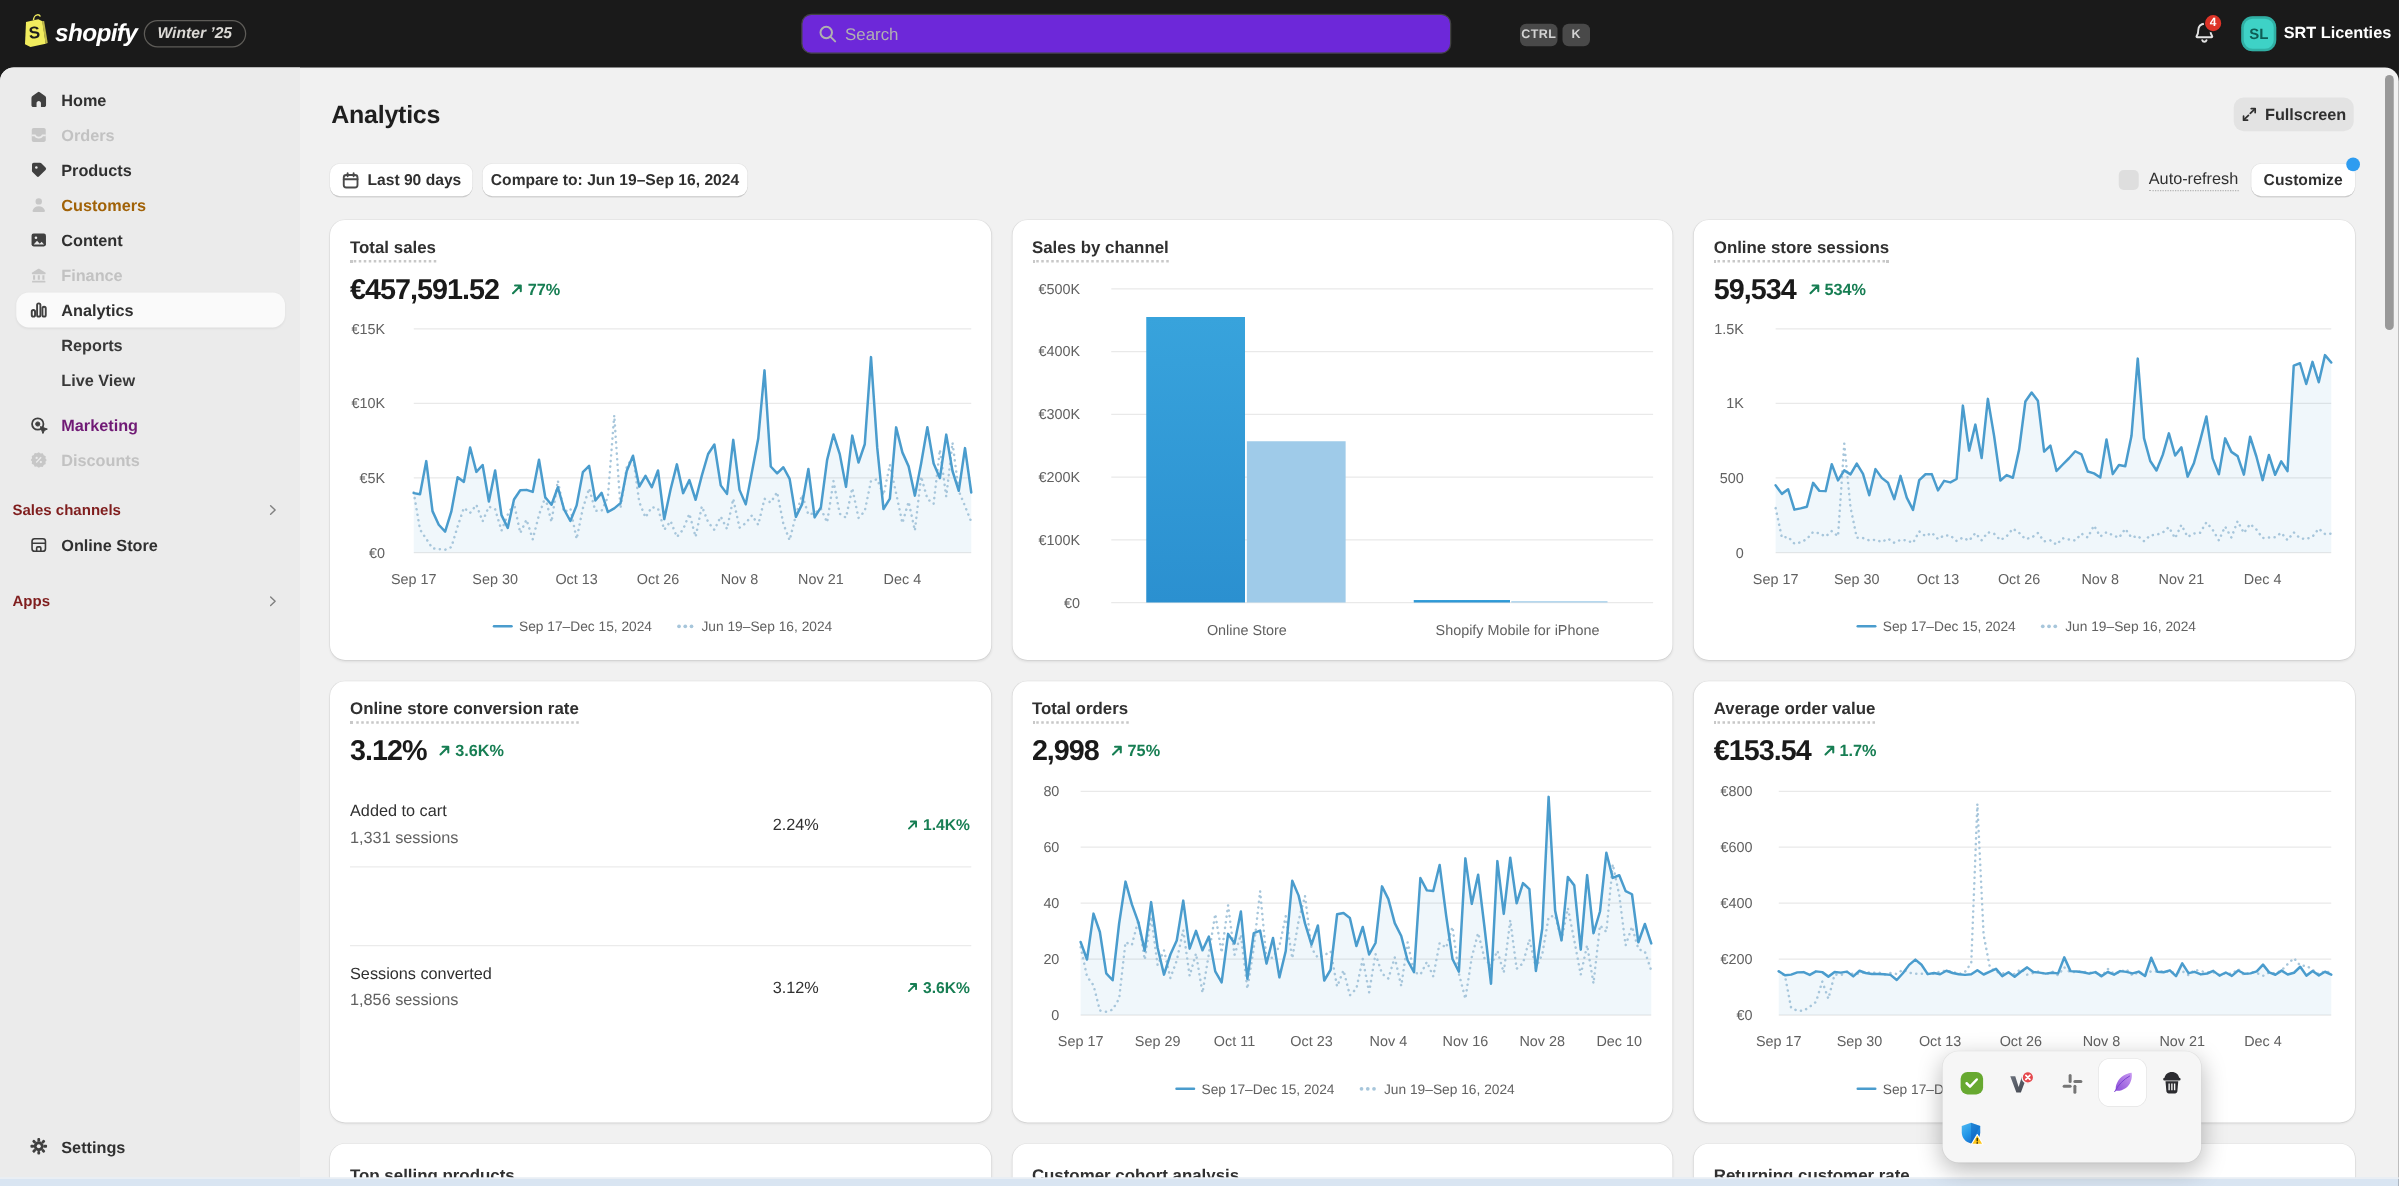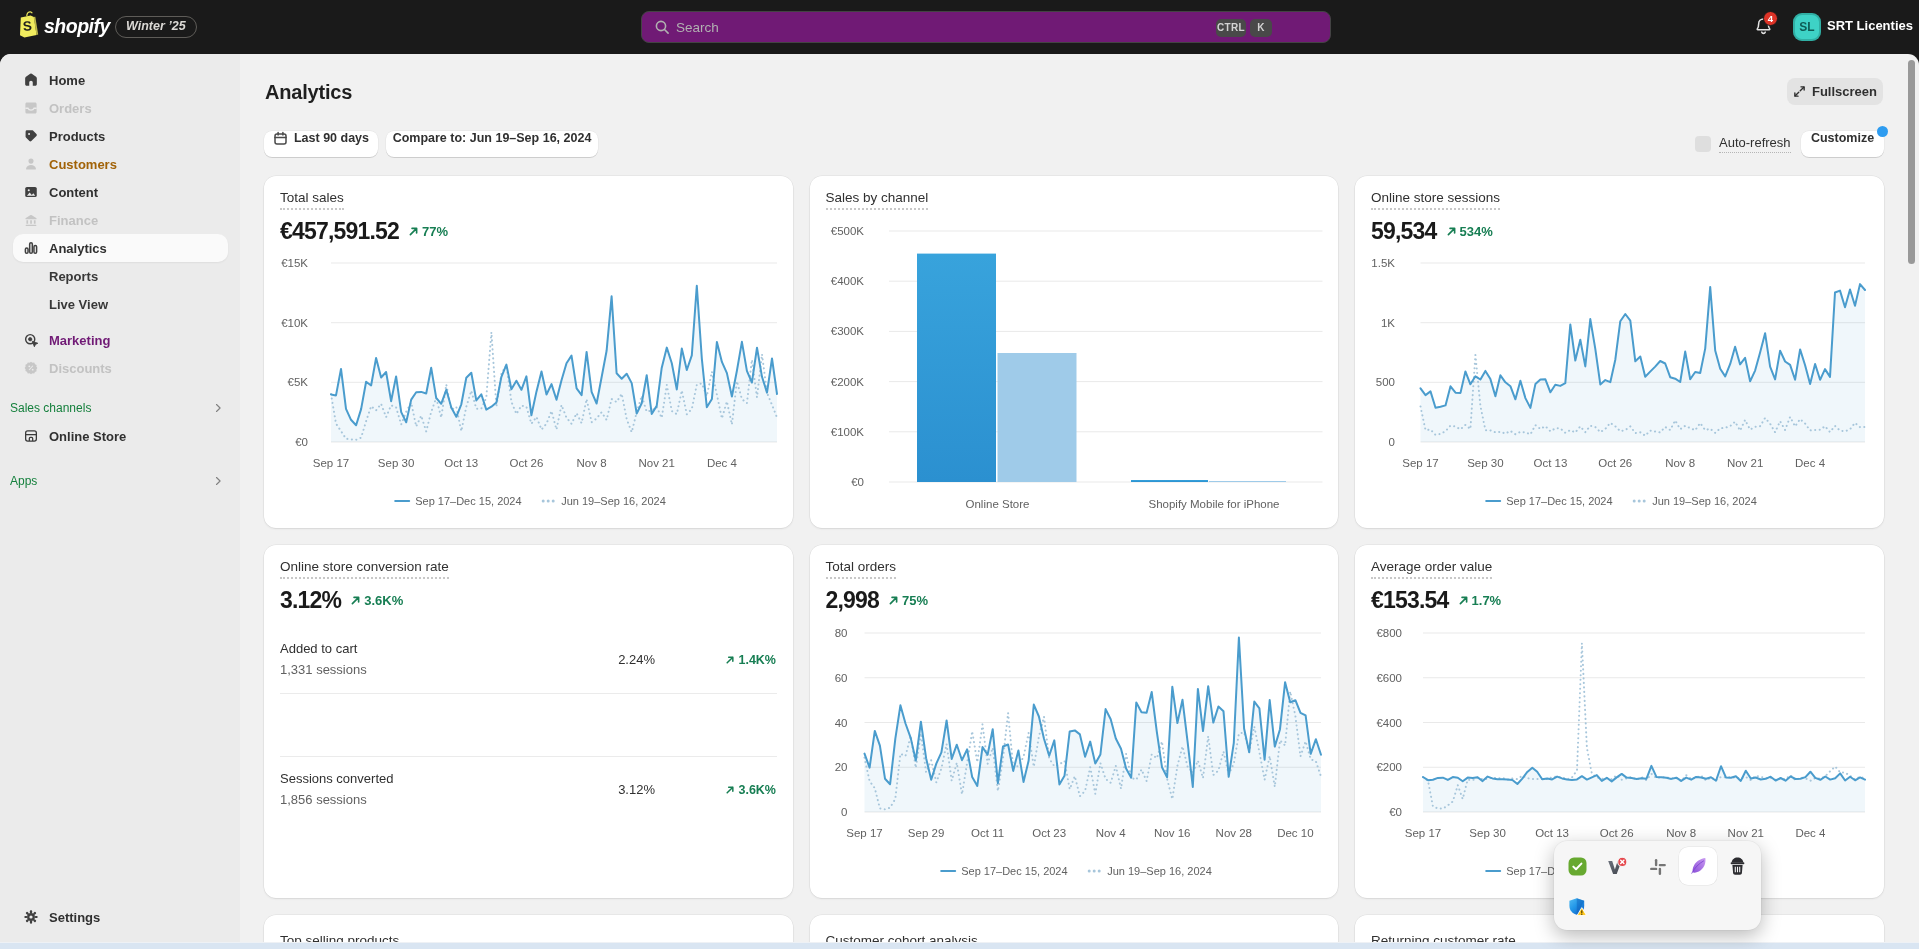--- a/index.html
+++ b/index.html
@@ -1,41 +1,41 @@
 <!DOCTYPE html>
 <html><head><meta charset="utf-8"><style>
 *{margin:0;padding:0;box-sizing:border-box}
 html,body{width:1919px;height:949px;overflow:hidden;background:#1a1a1a;font-family:"Liberation Sans",sans-serif;-webkit-font-smoothing:antialiased}
 #topbar{position:absolute;left:0;top:0;width:1919px;height:56px;background:#1a1a1a}
 #wbadge{position:absolute;left:115px;top:16px;height:22px;padding:0 10px;border:1.5px solid #5e5c58;border-radius:11px;color:#dbd9d5;font-size:12.5px;font-weight:bold;font-style:italic;line-height:19px}
-#search{position:absolute;left:641px;top:11px;width:690px;height:32px;background:#701a75;border:1px solid #434343;border-radius:8px}
+#search{position:absolute;left:641px;top:11px;width:520px;height:32px;background:#6d28d9;border:1px solid #434343;border-radius:8px}
 #search .si{position:absolute;left:12px;top:7px}
 #search .ph{position:absolute;left:34px;top:7.5px;font-size:13.5px;color:#b1b1b1}
 .kbd{position:absolute;top:7px;height:18px;background:#494949;border-radius:5px;color:#d3d3d3;font-size:10px;font-weight:bold;text-align:center;line-height:18px;letter-spacing:0.3px}
 #bell{position:absolute;left:1753px;top:16px}
 #bellbadge{position:absolute;left:1763px;top:11px;width:15px;height:15px;background:#dd3327;border:1.5px solid #1a1a1a;border-radius:50%;color:#fff;font-size:9.5px;font-weight:bold;text-align:center;line-height:14px}
 #avatar{position:absolute;left:1793px;top:13px;width:28px;height:28px;background:#3ed2c6;border-radius:9px;color:#0e5d55;font-size:12px;font-weight:bold;text-align:center;line-height:28px;box-shadow:inset 0 0 0 2px rgba(8,70,64,0.25)}
 #uname{position:absolute;left:1827px;top:18px;color:#ffffff;font-size:13px;font-weight:bold}
 #frame{position:absolute;left:0;top:54px;width:1919px;height:889px;background:#f1f1f1;border-radius:11px 11px 0 0}
 #sidebar{position:absolute;left:0;top:54px;width:240px;height:888px;background:#ebebeb;border-radius:11px 0 0 0}
 .nav{position:absolute;left:13px;width:215px;height:28px;display:flex;align-items:center;gap:10px;padding-left:10px;border-radius:10px;font-size:13px;font-weight:bold}
 .nav.active{background:#fafafa;box-shadow:0 1px 2px rgba(0,0,0,0.06)}
 .nav.sub{padding-left:36px;font-weight:bold}
 .nav.sub span{color:#383838}
-.sect{position:absolute;left:10px;width:218px;height:14px;font-size:12px;font-weight:normal;color:#15803d}
+.sect{position:absolute;left:10px;width:218px;height:14px;font-size:12px;font-weight:bold;color:#7f1d1d}
 .sect .chv{position:absolute;right:4px;top:1px}
 #main-h1{position:absolute;left:265px;top:81px;font-size:20px;font-weight:bold;color:#1f1f1f;letter-spacing:-0.2px}
-.btn{position:absolute;height:26px;background:#fff;border-radius:8px;box-shadow:0 1px 0 rgba(0,0,0,0.12),0 0 0 0.5px rgba(0,0,0,0.06);display:flex;justify-content:center;gap:6px;font-size:12.5px;font-weight:bold;color:#303030}
+.btn{position:absolute;height:26px;background:#fff;border-radius:8px;box-shadow:0 1px 0 rgba(0,0,0,0.12),0 0 0 0.5px rgba(0,0,0,0.06);display:flex;align-items:center;justify-content:center;gap:6px;font-size:12.5px;font-weight:bold;color:#303030}
 #fsbtn{position:absolute;left:1787px;top:78px;width:96px;height:27px;background:#e3e3e3;border-radius:8px;display:flex;align-items:center;justify-content:center;gap:6px;font-size:13px;font-weight:bold;color:#303030}
 #autorow{position:absolute;left:1695px;top:135px;display:flex;align-items:center;gap:8px}
 #autorow .cb{width:16px;height:16px;background:#dedede;border-radius:4px}
 #autorow .lab{font-size:13px;color:#303030;border-bottom:1.5px dotted #b5b5b5;padding-bottom:2px}
 #bluedot{position:absolute;left:1877px;top:126px;width:11px;height:11px;border-radius:50%;background:#2e9cf0}
 .card{position:absolute;background:#fff;border-radius:12px;box-shadow:0 0 0 0.5px rgba(0,0,0,0.07),0 1px 2px rgba(0,0,0,0.08)}
-.ct{position:absolute;left:16px;top:14px;font-size:13.5px;font-weight:normal;color:#303030}
+.ct{position:absolute;left:16px;top:14px;font-size:13.5px;font-weight:bold;color:#303030}
 .ct span{border-bottom:2px dotted #c8c8c8;padding-bottom:3px}
 .val{position:absolute;left:16px;top:42px;font-size:23px;font-weight:bold;color:#1a1a1a;letter-spacing:-0.8px;display:flex;align-items:center}
 .grn{display:inline-flex;align-items:center;margin-left:9px;font-size:13px;font-weight:bold;color:#177e53;letter-spacing:0}
 .ch{position:absolute;left:0;top:0}
 .ax{font-size:11.5px;fill:#616161}
 .lg{font-size:11px;fill:#616161}
 .row{position:absolute;left:16px;width:496px;height:52px}
 .rl{position:absolute;left:0;top:0;font-size:13px;color:#303030}
 .rs{position:absolute;left:0;top:21px;font-size:13px;color:#616161}
 .rv{position:absolute;right:121px;font-size:13px;color:#303030}

